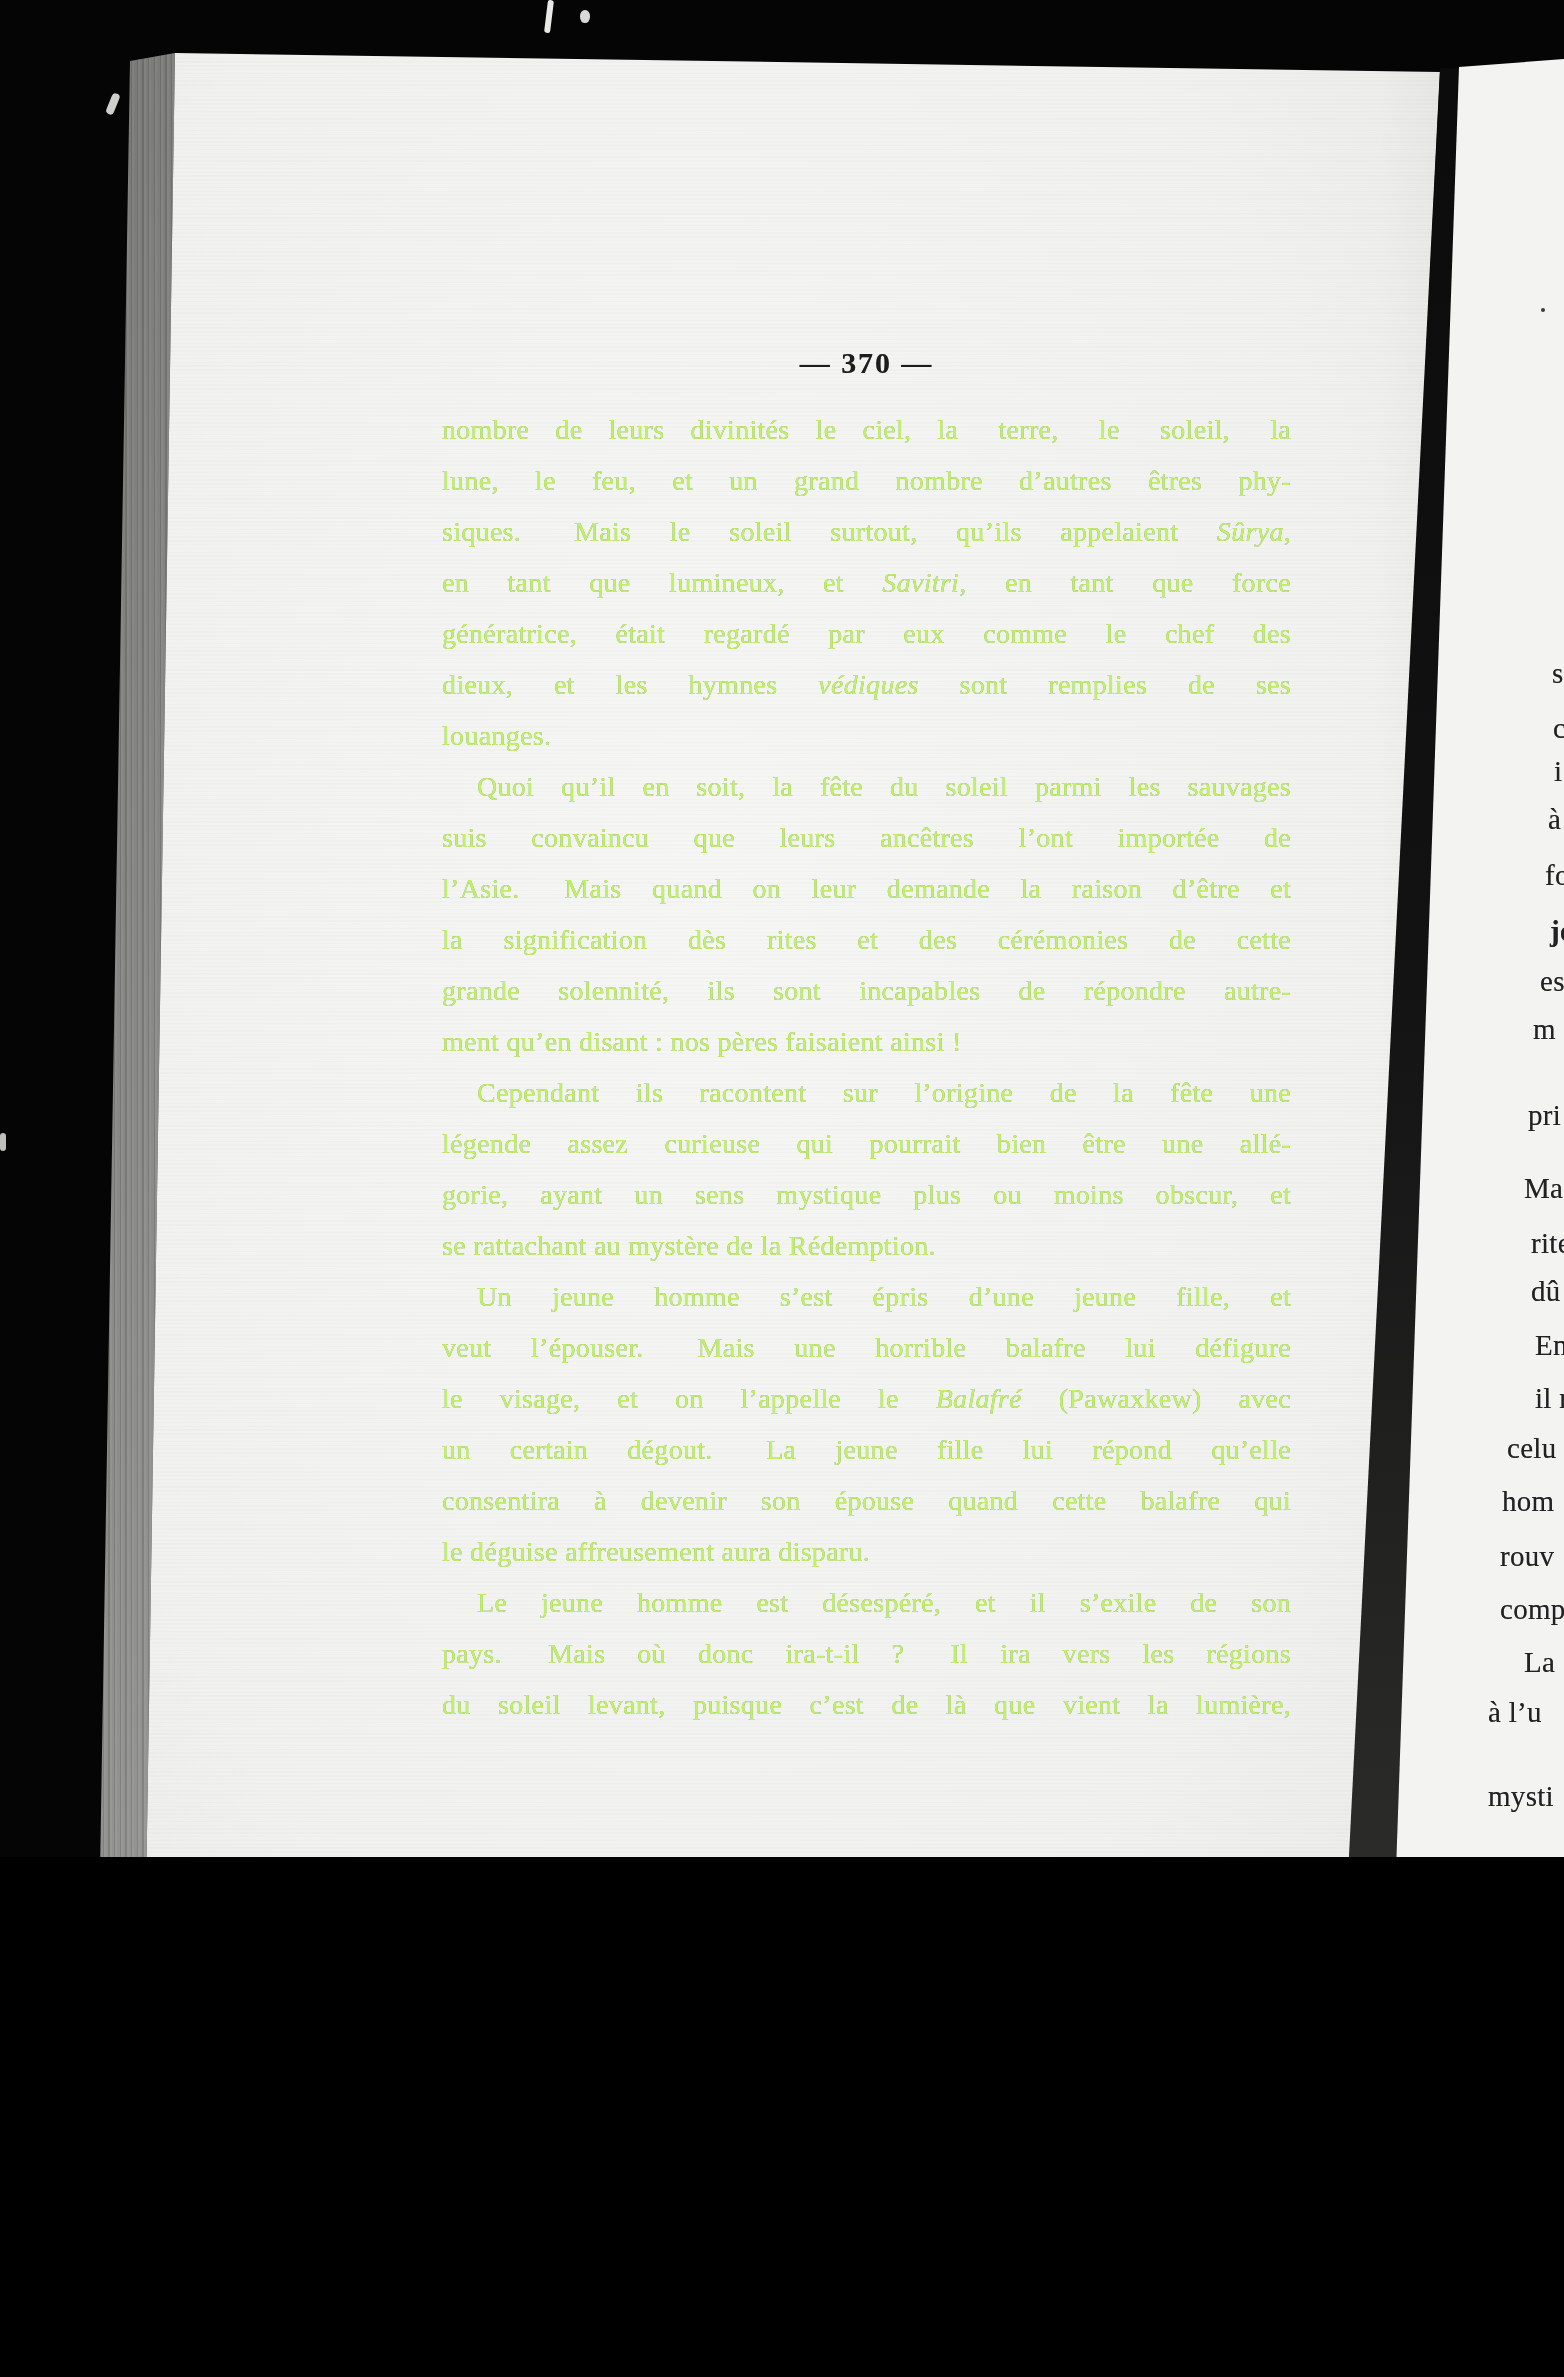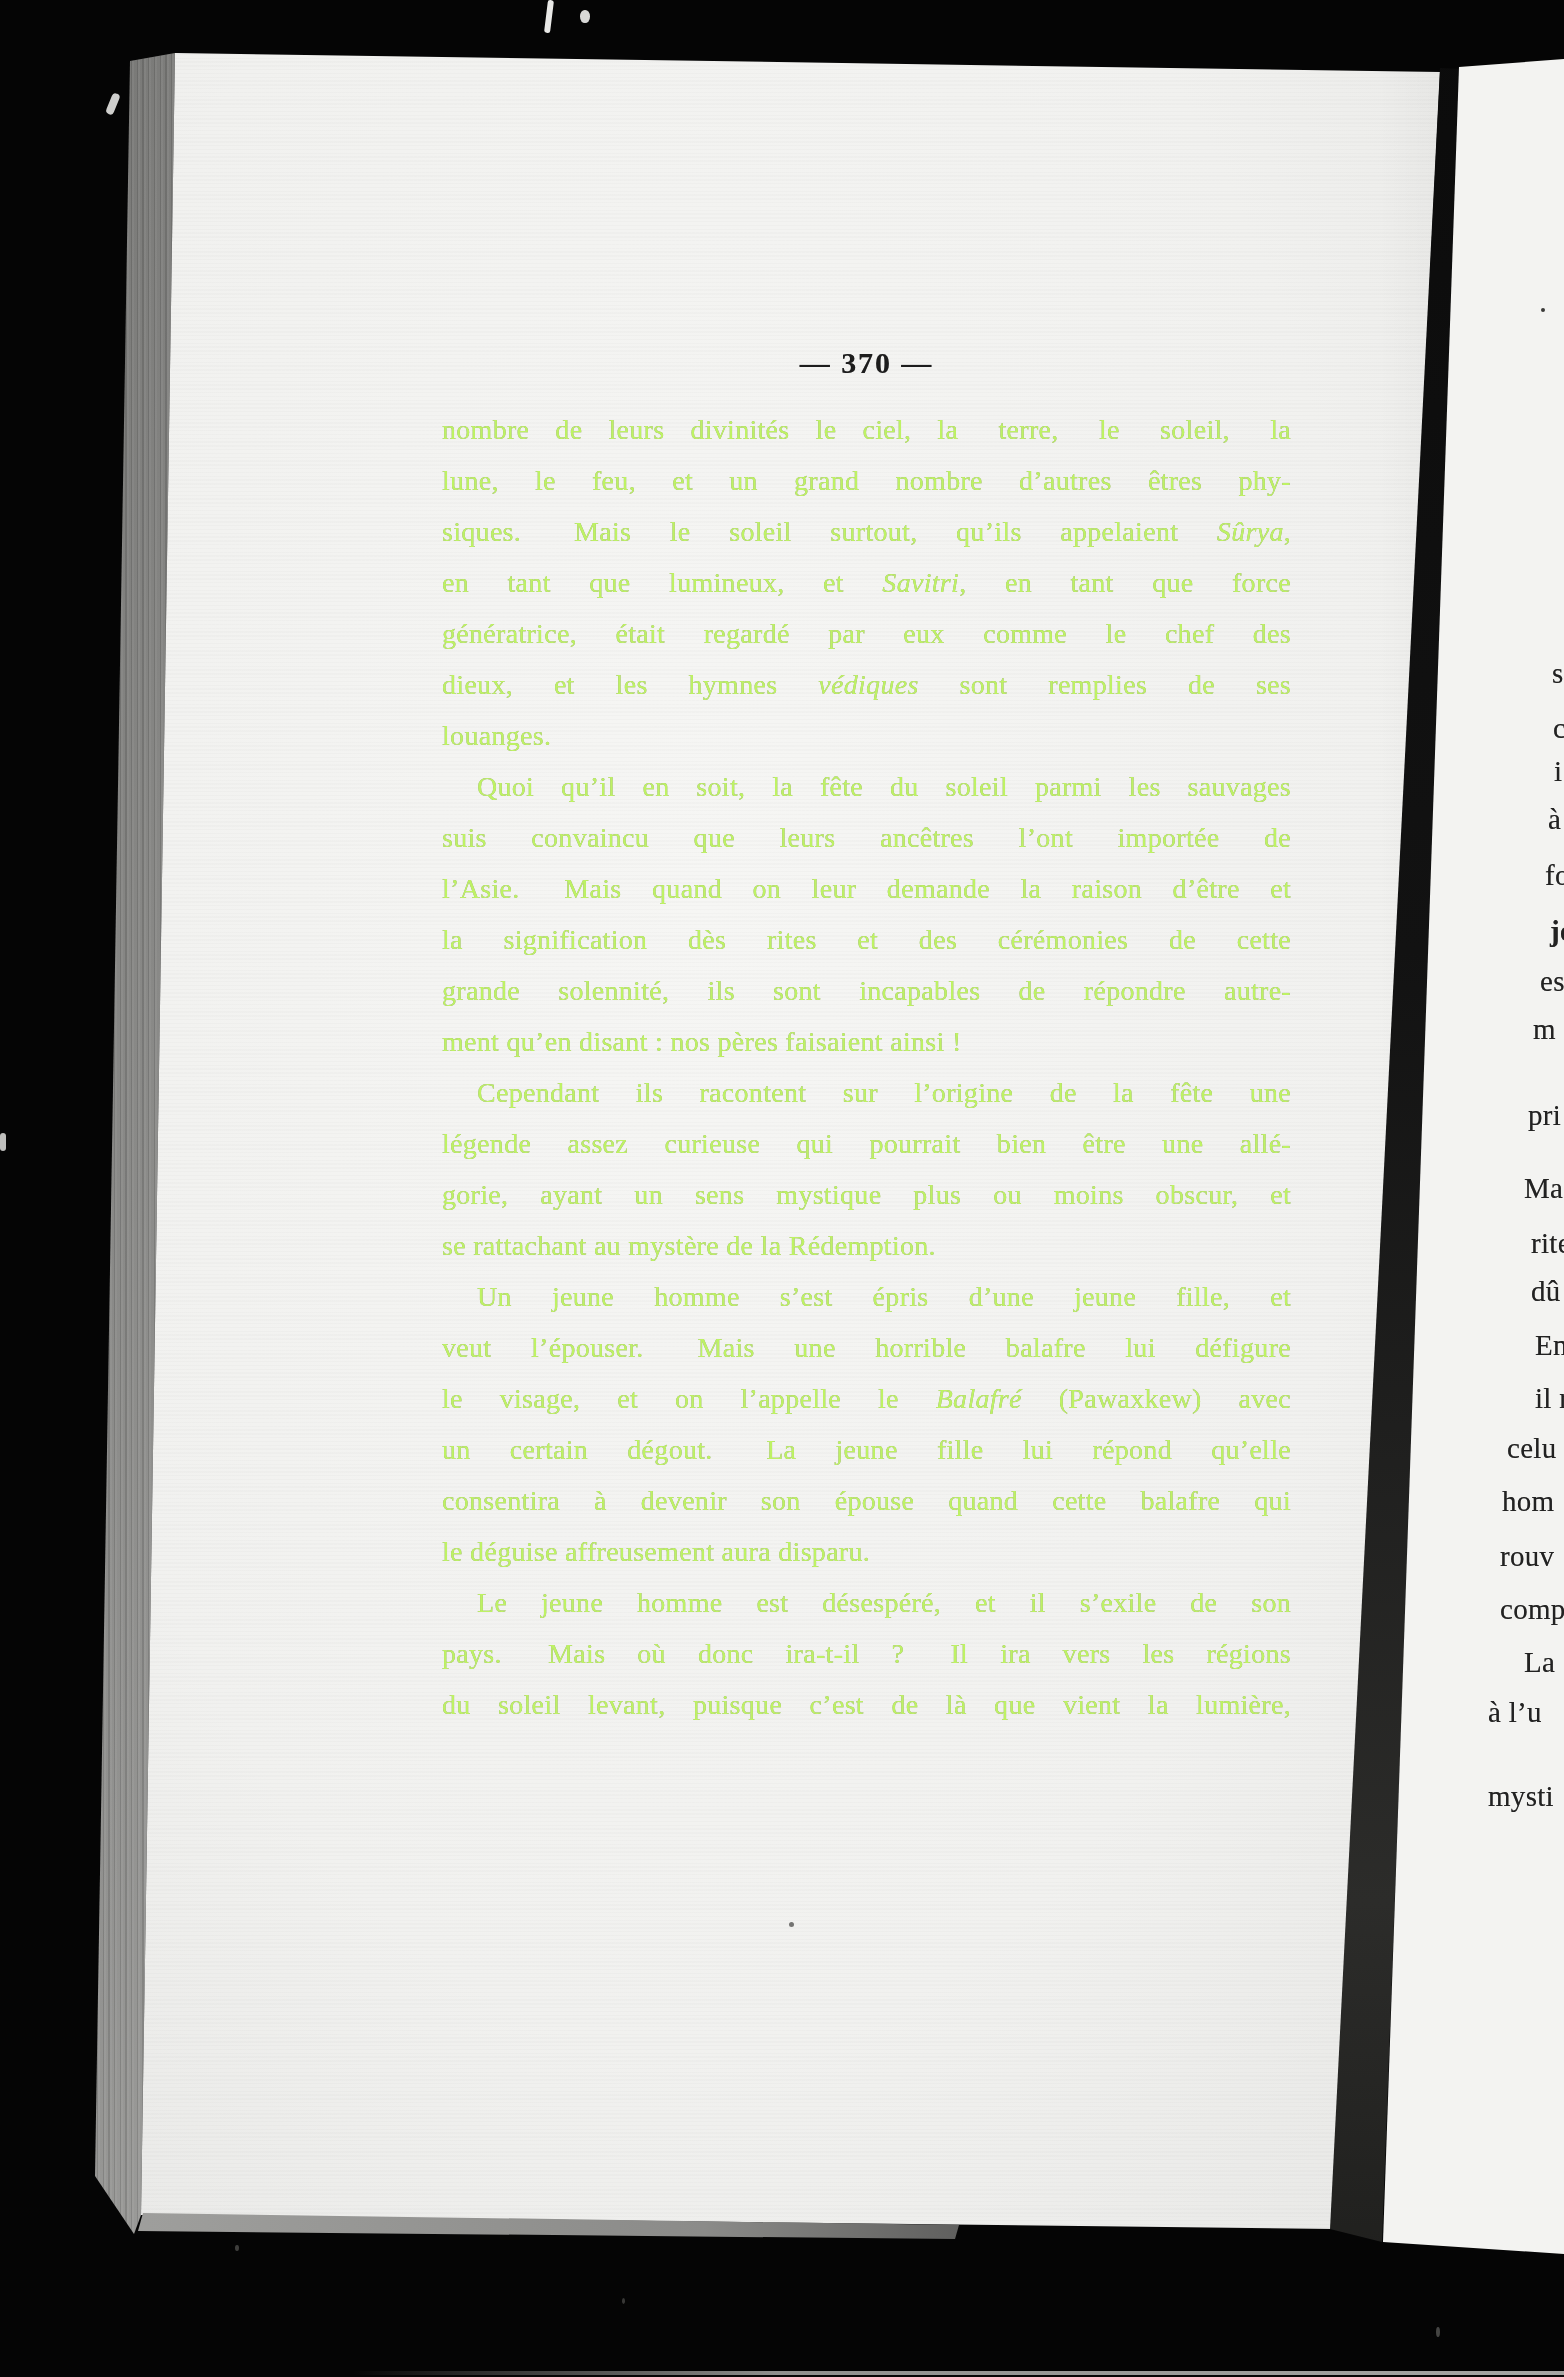--- a/index.html
+++ b/index.html
@@ -1,17 +1,17 @@
 <!DOCTYPE html>
 <html style="font-size:10px"><head>
 <meta charset="utf-8">
 <style>
   html,body{margin:0;padding:0;background:#000;}
   .stage{
-    position:relative;width:1565px;height:2377px;overflow:hidden;
+    position:relative;width:1565px;height:1857px;overflow:hidden;
     background:#050505;
     font-family:"Liberation Serif", serif;
   }
   .layer{position:absolute;left:0;top:0;width:1565px;height:2377px;}
 
   
   .page-stack{
     clip-path:polygon(130px 61px,175px 53px,141px 2215px,134px 2234px,95px 2176px);
     background:linear-gradient(100deg,#6e6e6c 0%,#a7a7a5 35%,#c4c4c2 70%,#d9d9d7 100%);
   }

